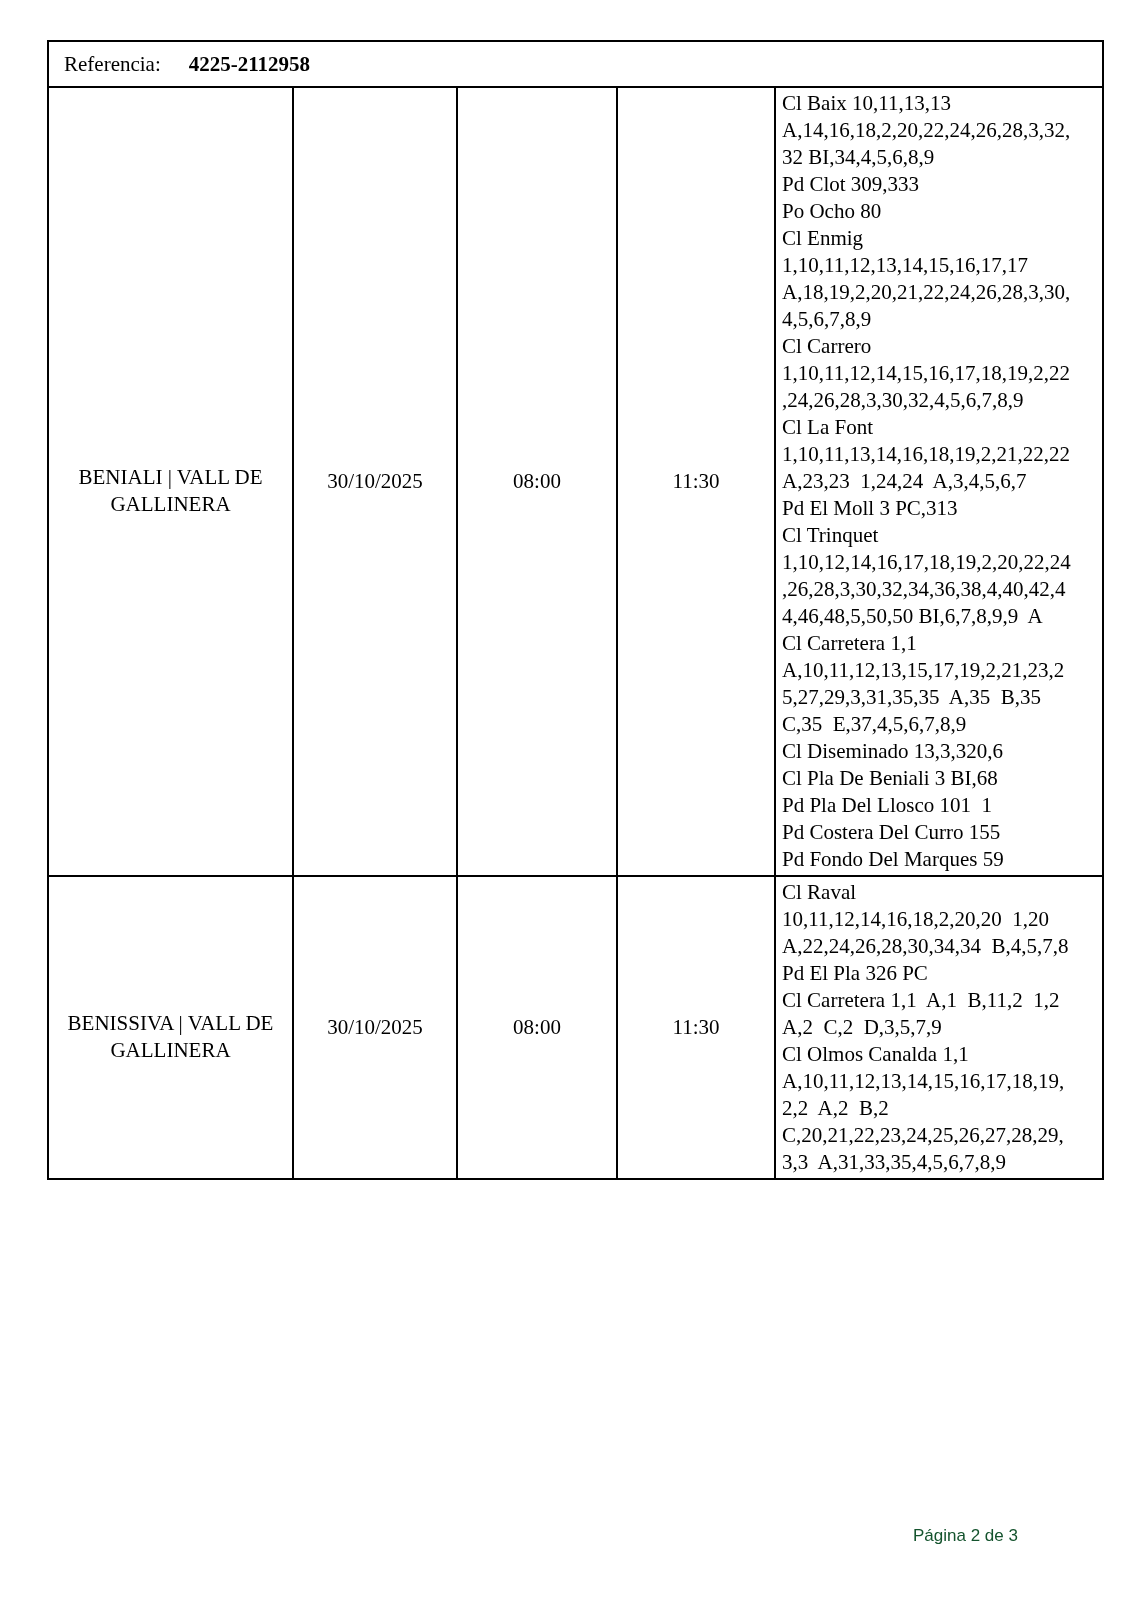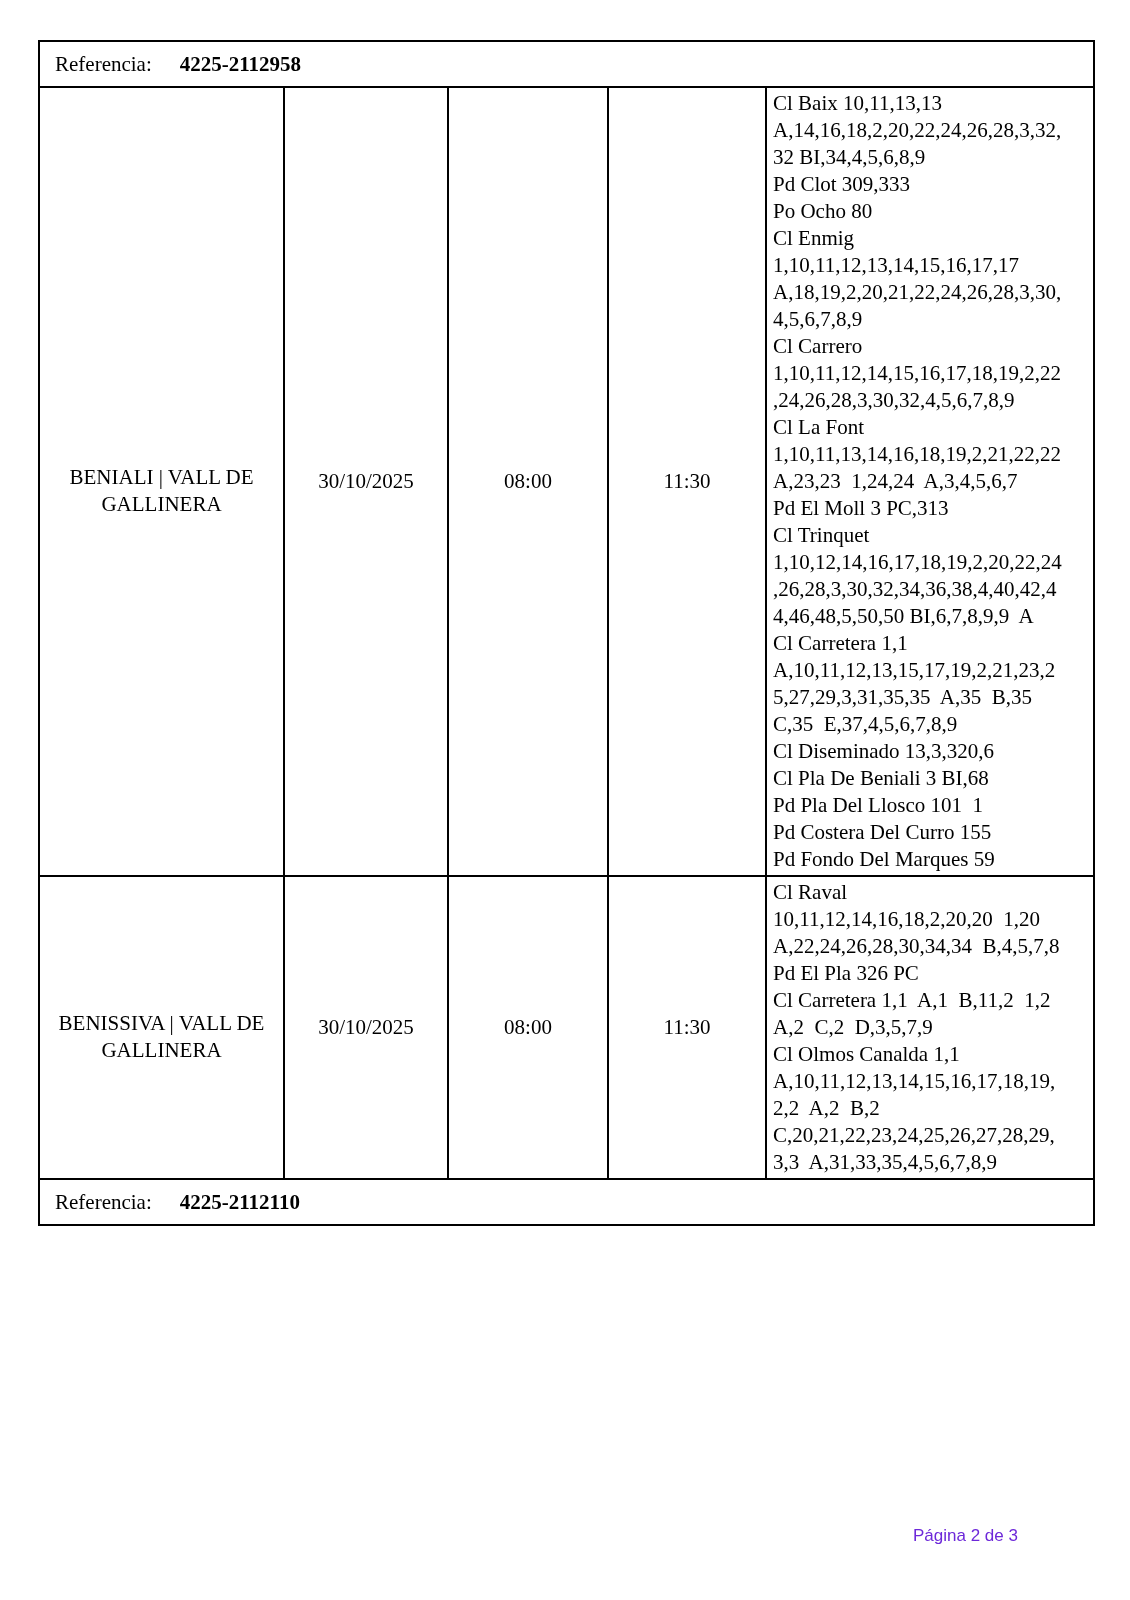--- a/index.html
+++ b/index.html
@@ -5,21 +5,21 @@
   html, body { margin: 0; padding: 0; }
   body {
     width: 1130px; height: 1600px;
     background: #ffffff;
     font-family: "Liberation Serif", "DejaVu Serif", serif;
     color: #000;
   }
   .page { position: relative; width: 1130px; height: 1600px; background: #fff; overflow: hidden; }
 
   table.schedule {
-    position: absolute; left: 38px; top: 40px;
+    position: absolute; left: 47px; top: 40px;
     width: 1055px;
     border-collapse: collapse;
     table-layout: fixed;
   }
   table.schedule, table.schedule td {
     border: 2px solid #000;
   }
   td { font-size: 21px; }
 
   td.ref-cell {
@@ -134,23 +134,18 @@
 Cl Carretera 1,1  A,1  B,11,2  1,2
 A,2  C,2  D,3,5,7,9
 Cl Olmos Canalda 1,1
 A,10,11,12,13,14,15,16,17,18,19,
 2,2  A,2  B,2
 C,20,21,22,23,24,25,26,27,28,29,
 3,3  A,31,33,35,4,5,6,7,8,9</div>
         </td>
       </tr>
 
-      <tr>
-        <td class="ref-cell" colspan="5">
-          <span class="ref-label">Referencia:</span><span class="ref-value">4225-2112110</span>
-        </td>
-      </tr>
     </tbody>
   </table>
 
-  <div class="page-footer" style="color: #6d28d9;">Página 2 de 3</div>
+  <div class="page-footer" style="color: #14532d;">Página 2 de 3</div>
 
 </div>
 
 </body></html>

